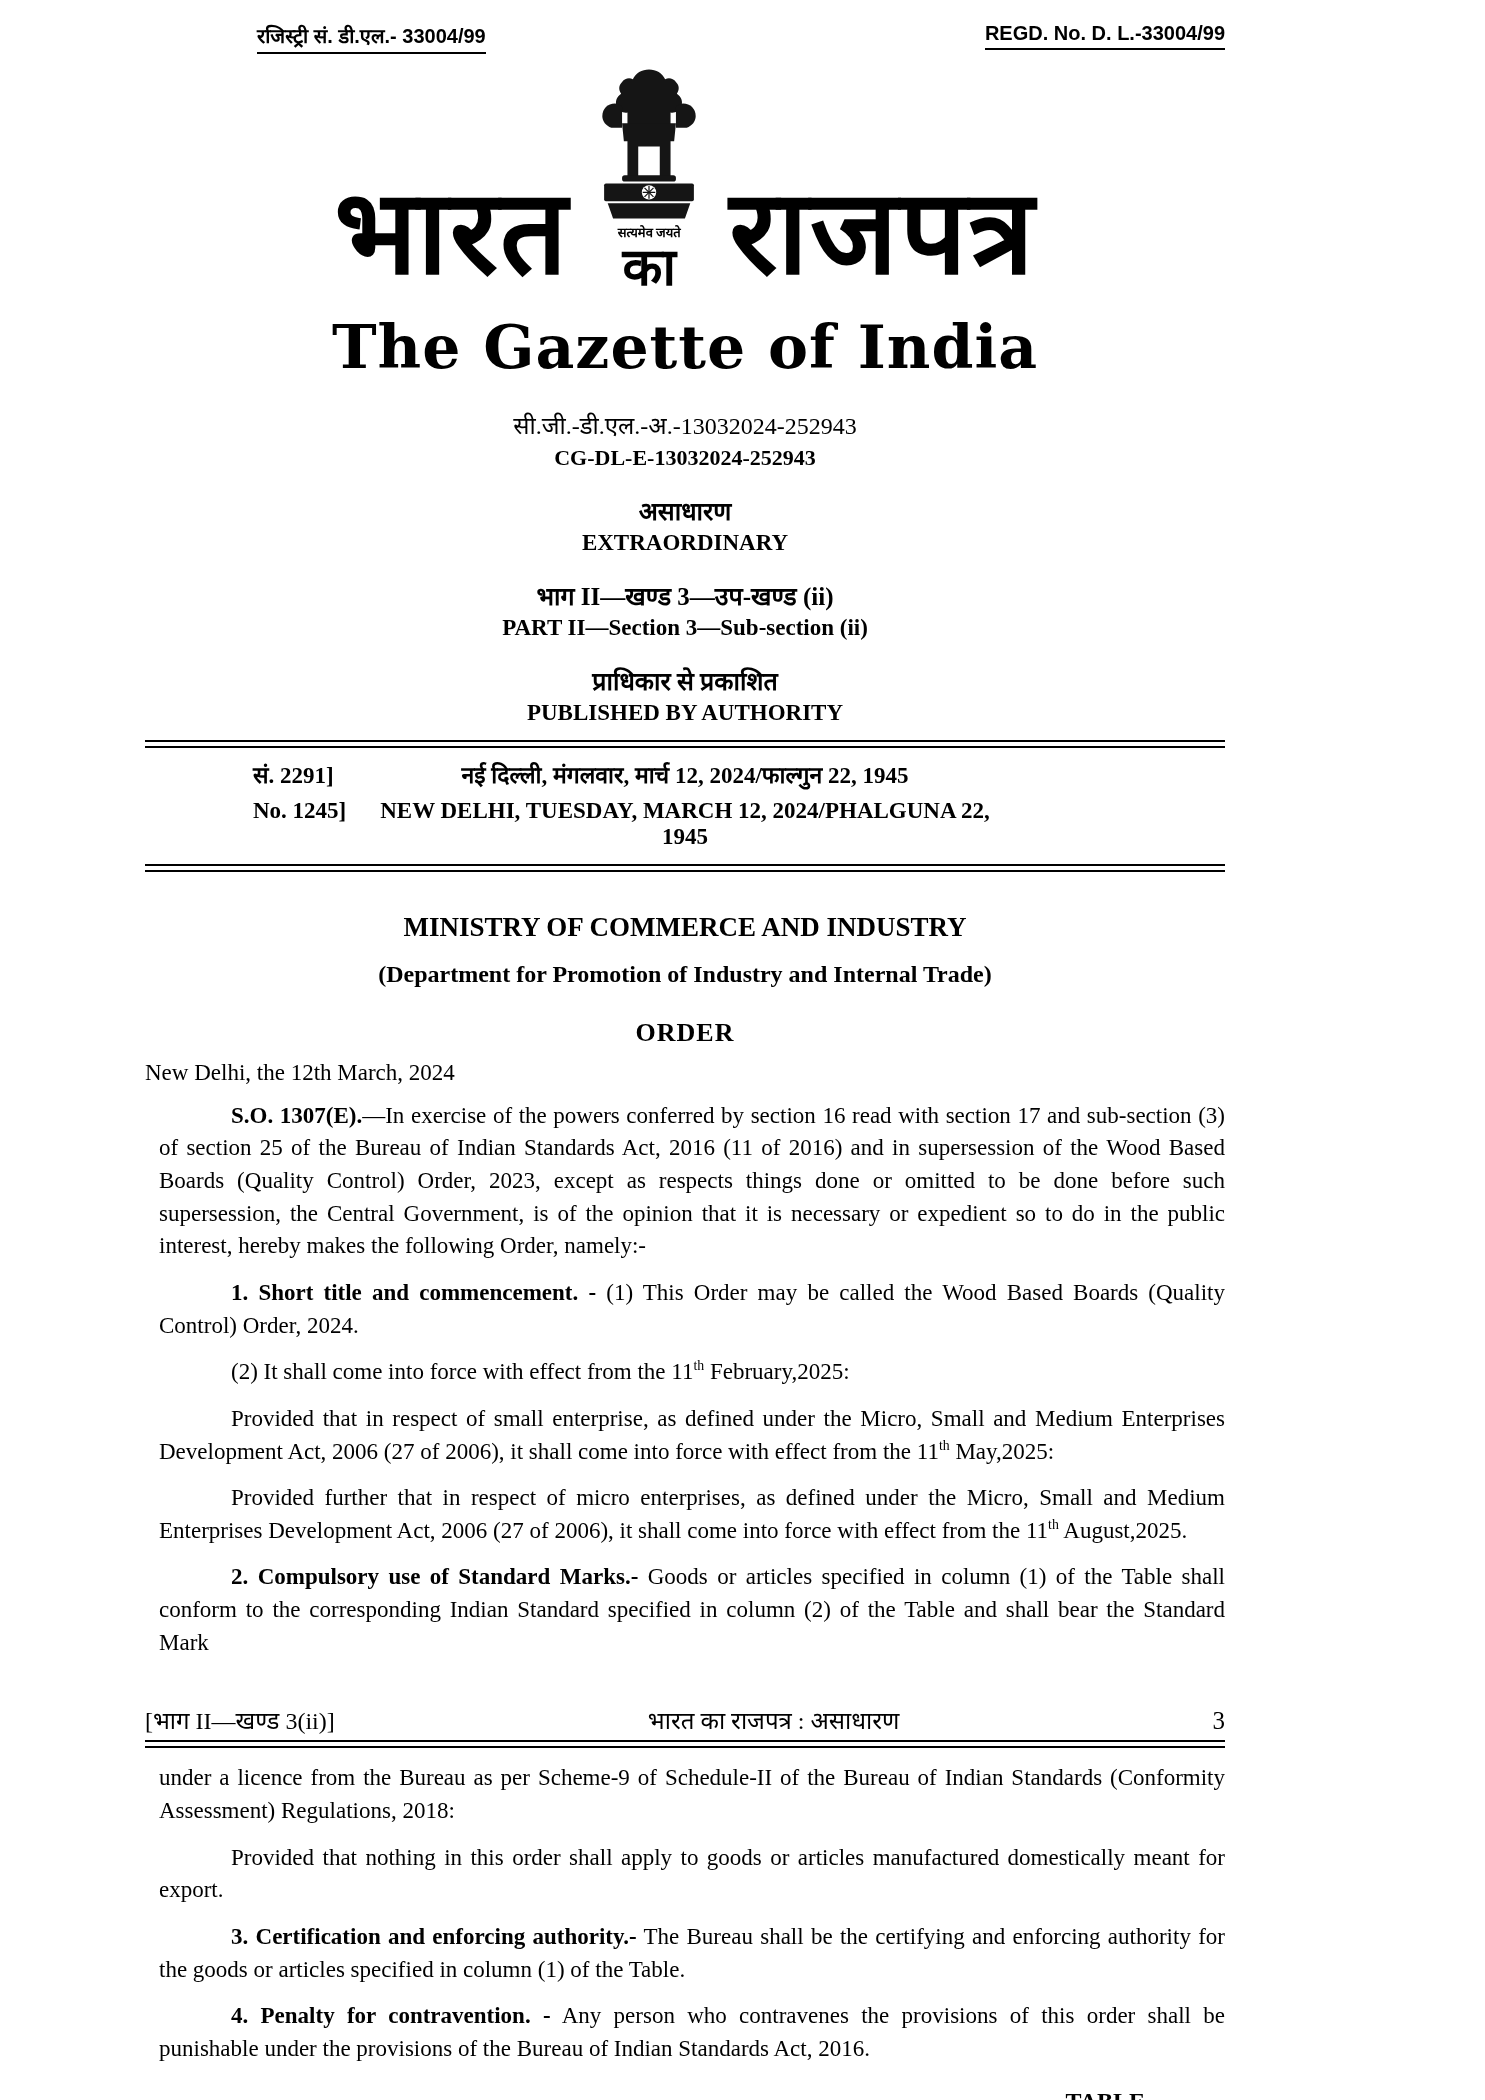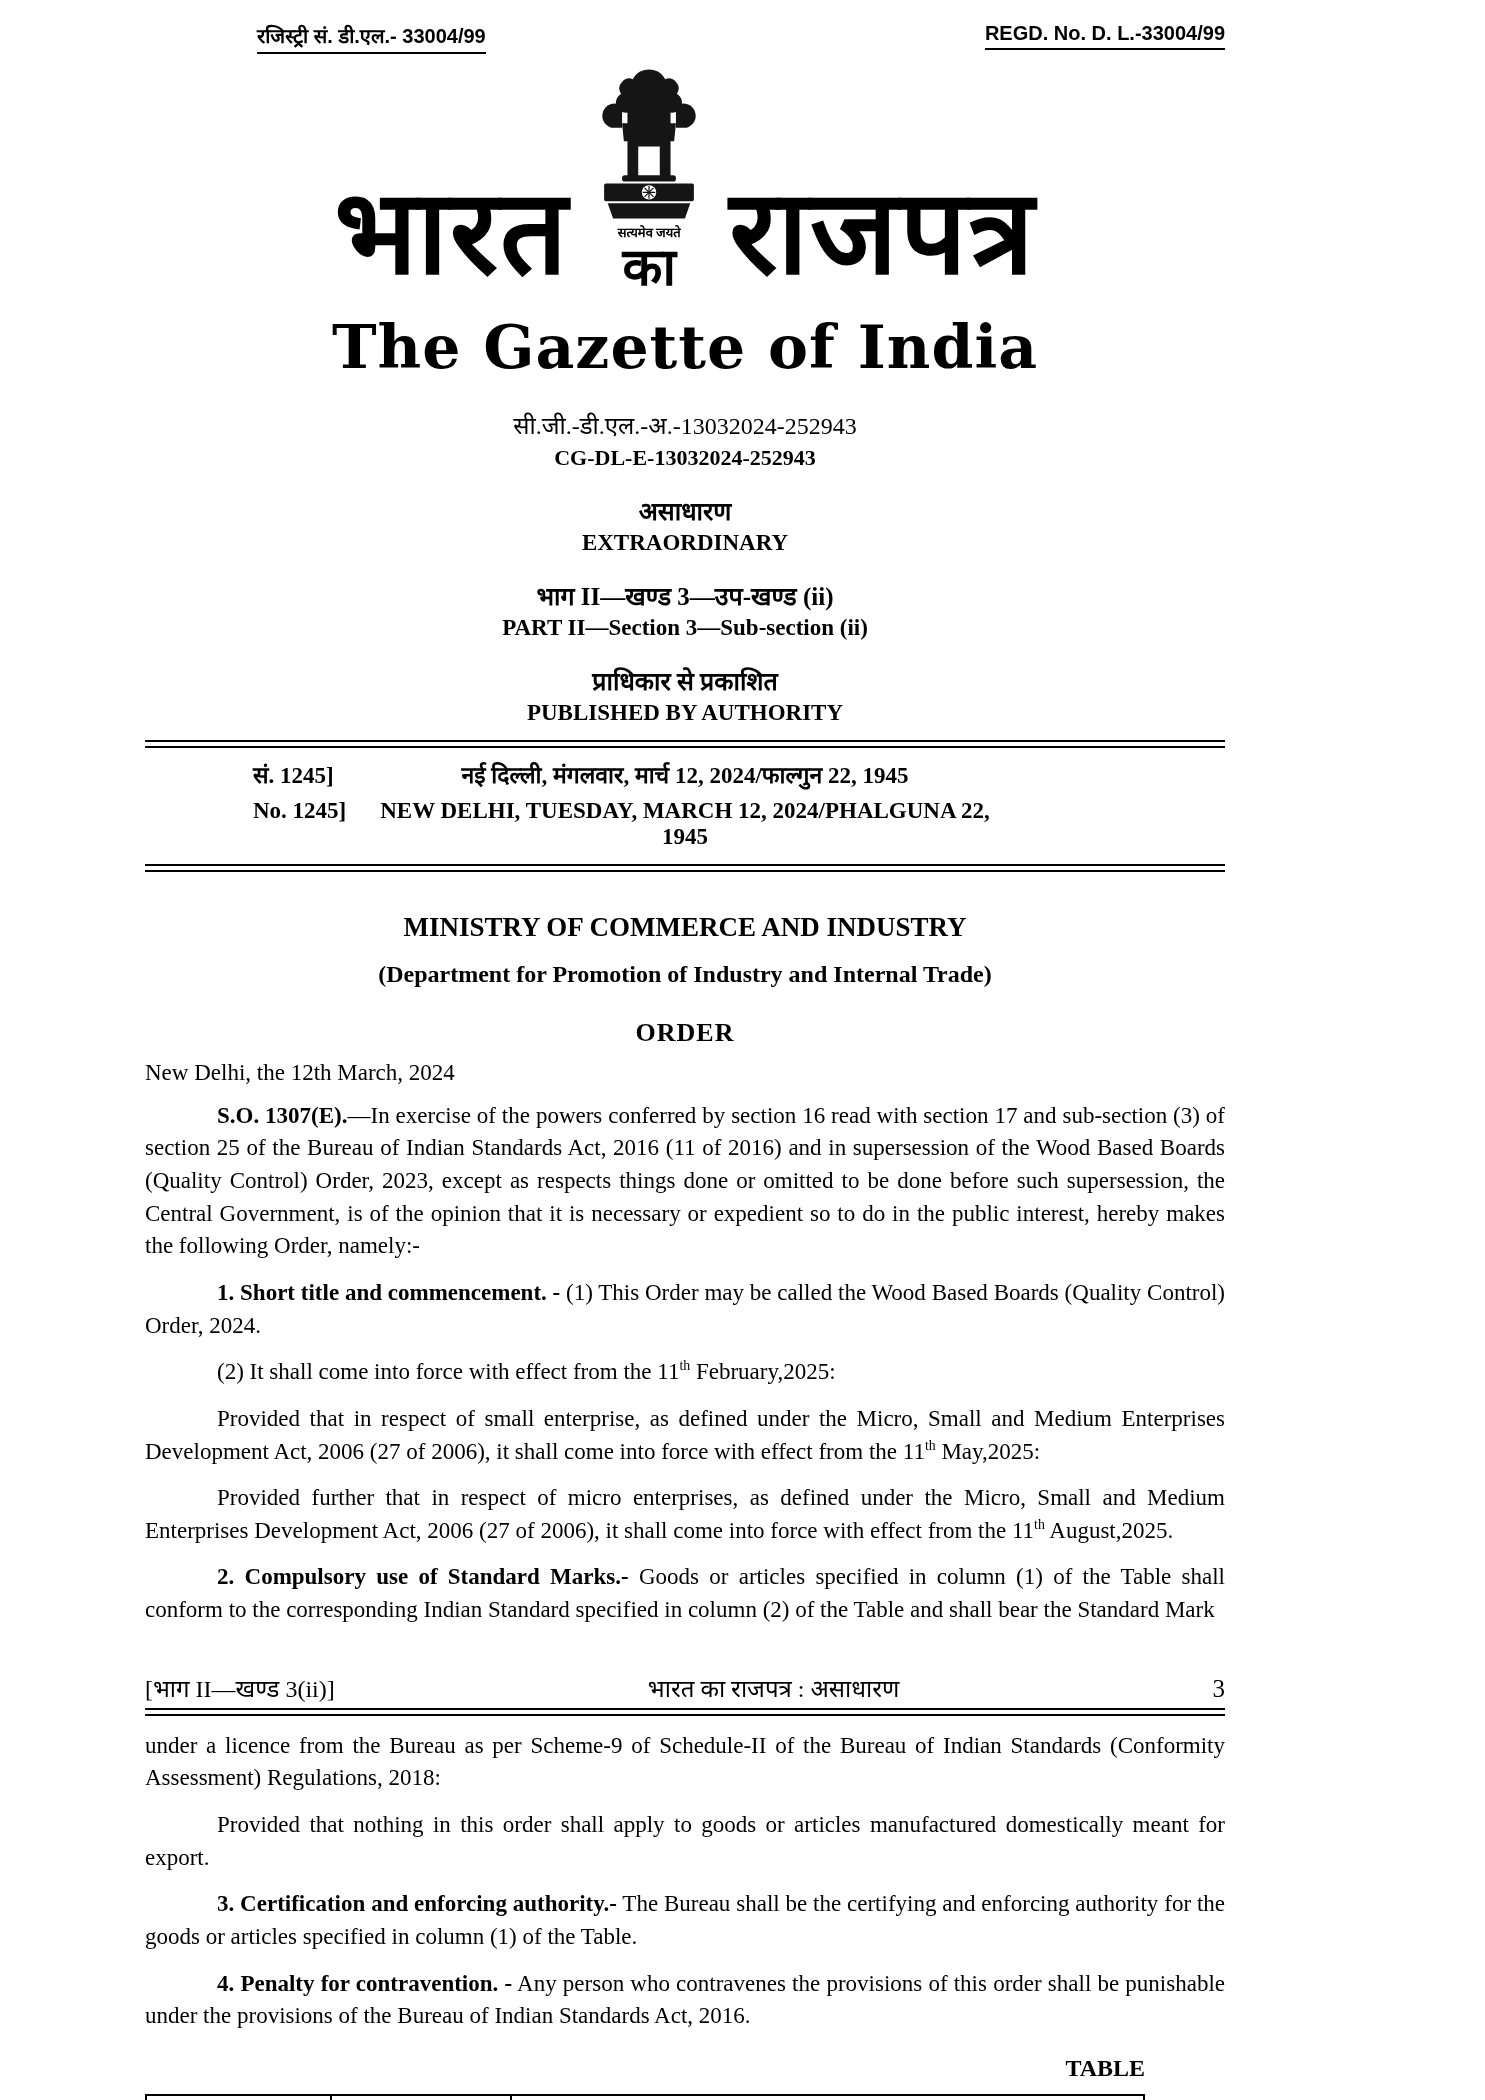--- a/index.html
+++ b/index.html
@@ -37,21 +37,21 @@
                 font-weight:bold; font-size:23px; margin-top:10px; }
   .issue-grid + .issue-grid { margin-top:8px; margin-bottom:10px; }
   .issue-no { padding-left:108px; white-space:nowrap; }
   .issue-date { text-align:center; }
 
   .ministry   { font-size:27px; font-weight:bold; text-align:center; margin-top:40px; }
   .dept       { font-size:24px; font-weight:bold; text-align:center; margin-top:18px; }
   .order-h    { font-size:26px; font-weight:bold; text-align:center; margin-top:30px; letter-spacing:1px; }
   .order-date { font-size:23px; margin-top:12px; }
 
-  p.body { font-size:23px; line-height:1.42; text-align:justify; margin:14px 0 0 0; }
+  p.body { font-size:23px; line-height:1.42; text-align:justify; margin:14px 0 0 14px; }
   .indent { text-indent:72px; }
   sup { font-size:60%; line-height:0; }
 
   .p2-header { display:flex; justify-content:space-between; align-items:baseline;
                font-size:24px; margin-top:44px; }
   .p2-left { white-space:nowrap; }
   .p2-center { text-align:center; flex:1; }
   .p2-num { font-size:25px; }
   .p2-rule { margin-top:4px; }
 
@@ -104,21 +104,21 @@
   <div class="center hi-line pair-top">असाधारण</div>
   <div class="center en-line">EXTRAORDINARY</div>
   <div class="center hi-line pair-top">भाग II—खण्ड 3—उप-खण्ड (ii)</div>
   <div class="center en-line">PART II—Section 3—Sub-section (ii)</div>
   <div class="center hi-line pair-top">प्राधिकार से प्रकाशित</div>
   <div class="center en-line">PUBLISHED BY AUTHORITY</div>
 
   <div class="double-rule"></div>
 
   <div class="issue-grid">
-    <span class="issue-no">सं.  1245]</span>
+    <span class="issue-no">सं.  2291]</span>
     <span class="issue-date">नई दिल्ली, मंगलवार, मार्च 12, 2024/फाल्गुन 22, 1945</span>
     <span></span>
   </div>
   <div class="issue-grid">
     <span class="issue-no">No. 1245]</span>
     <span class="issue-date">NEW DELHI, TUESDAY, MARCH 12, 2024/PHALGUNA 22, 1945</span>
     <span></span>
   </div>
 
   <div class="double-rule"></div>

